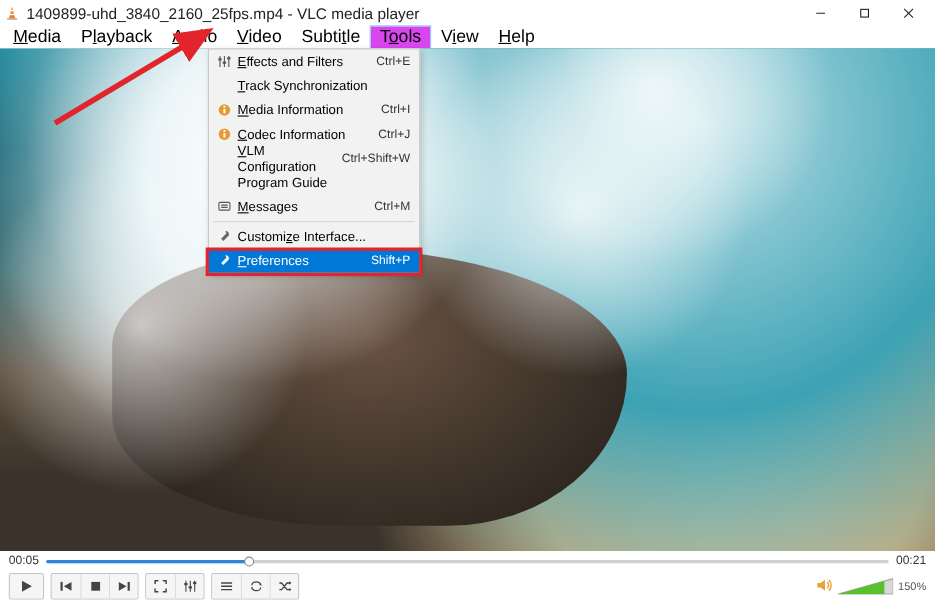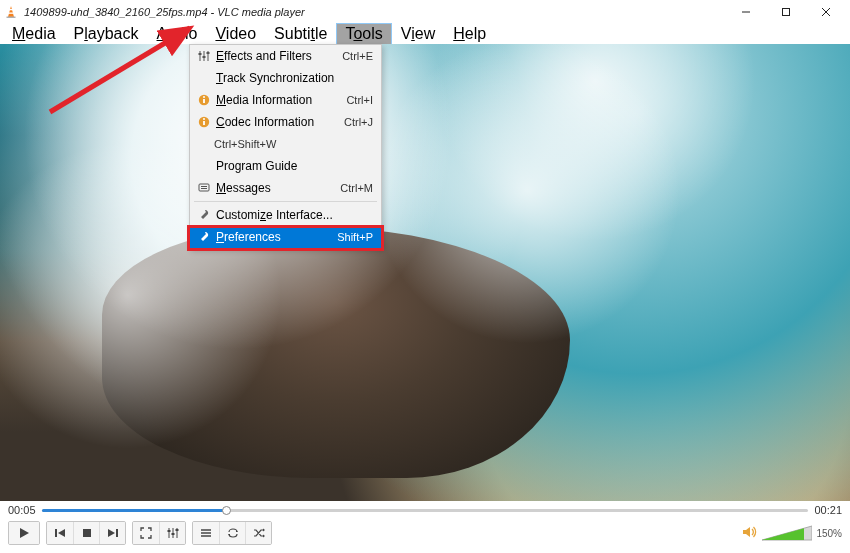--- a/index.html
+++ b/index.html
@@ -1,27 +1,27 @@
 <!DOCTYPE html>
 <html><head>
 <meta charset="utf-8">
 <style>
   * { box-sizing: border-box; margin: 0; padding: 0; font-family: "Segoe UI", Tahoma, sans-serif; }
   body { width: 850px; height: 553px; background: #fff; position: relative; overflow: hidden; font-size: 12px; }
 
   .titlebar { height: 24px; display: flex; align-items: center; padding: 0 4px; background: #fff; }
   .titlebar .cone { width: 14px; height: 14px; margin-right: 6px; }
-  .titlebar .title { flex: 1; font-size: 11px; color: #222; font-style: italic; }
+  .titlebar .title { flex: 1; font-size: 14px; color: #222; }
   .winbtns { display: flex; gap: 0; }
   .winbtn { width: 40px; height: 24px; display: flex; align-items: center; justify-content: center; color: #333; cursor: pointer; }
   .winbtn svg { width: 10px; height: 10px; }
 
   .menubar { height: 20px; display: flex; align-items: center; padding: 0 4px; gap: 2px; background: #fff; font-size: 16px; }
   .menuitem { padding: 1px 8px; cursor: pointer; }
-  .menuitem.open { background: #a3a3a3; outline: 1px solid #90c8f6; }
+  .menuitem.open { background: #d946ef; outline: 1px solid #90c8f6; }
 
   .video { position: absolute; top: 44px; left: 0; right: 0; bottom: 52px; overflow: hidden;
            background:
              radial-gradient(circle at 30% 25%, #e6f2f4 0%, #cfe7ec 18%, transparent 40%),
              radial-gradient(circle at 75% 15%, #b9dfe6 0%, #3da2b4 35%, transparent 60%),
              radial-gradient(circle at 78% 75%, #e8d5b0 0%, #c7b083 25%, transparent 45%),
              linear-gradient(180deg, #2a8fa1 0%, #1c6a7b 20%, #3a6a6e 45%, #5a4c3c 65%, #3b332b 85%);
            }
   .rock { position: absolute; left: 12%; top: 40%; width: 55%; height: 55%;
           background: radial-gradient(ellipse at 50% 30%, #6b5444 0%, #4a3c30 40%, #2e2720 80%);
@@ -160,20 +160,21 @@
           <circle cx="6" cy="6" r="5.2" fill="#e69b2f"></circle>
           <rect x="5.1" y="5" width="1.8" height="4" fill="#fff"></rect>
           <circle cx="6" cy="3" r="1" fill="#fff"></circle>
         </svg>
       </span>
     <span class="lbl"><u class="mn">C</u>odec Information</span>
     <span class="sc">Ctrl+J</span>
   </div>
   <div class="dd-row">
     <span class="ic"></span>
+    <span class="lbl"><u class="mn">V</u>LM Configuration</span>
     <span class="sc">Ctrl+Shift+W</span>
   </div>
   <div class="dd-row">
     <span class="ic"></span>
     <span class="lbl">Program Guide</span>
     <span class="sc"></span>
   </div>
   <div class="dd-row">
     <span class="ic">
         <svg width="12" height="12" viewBox="0 0 12 12">

